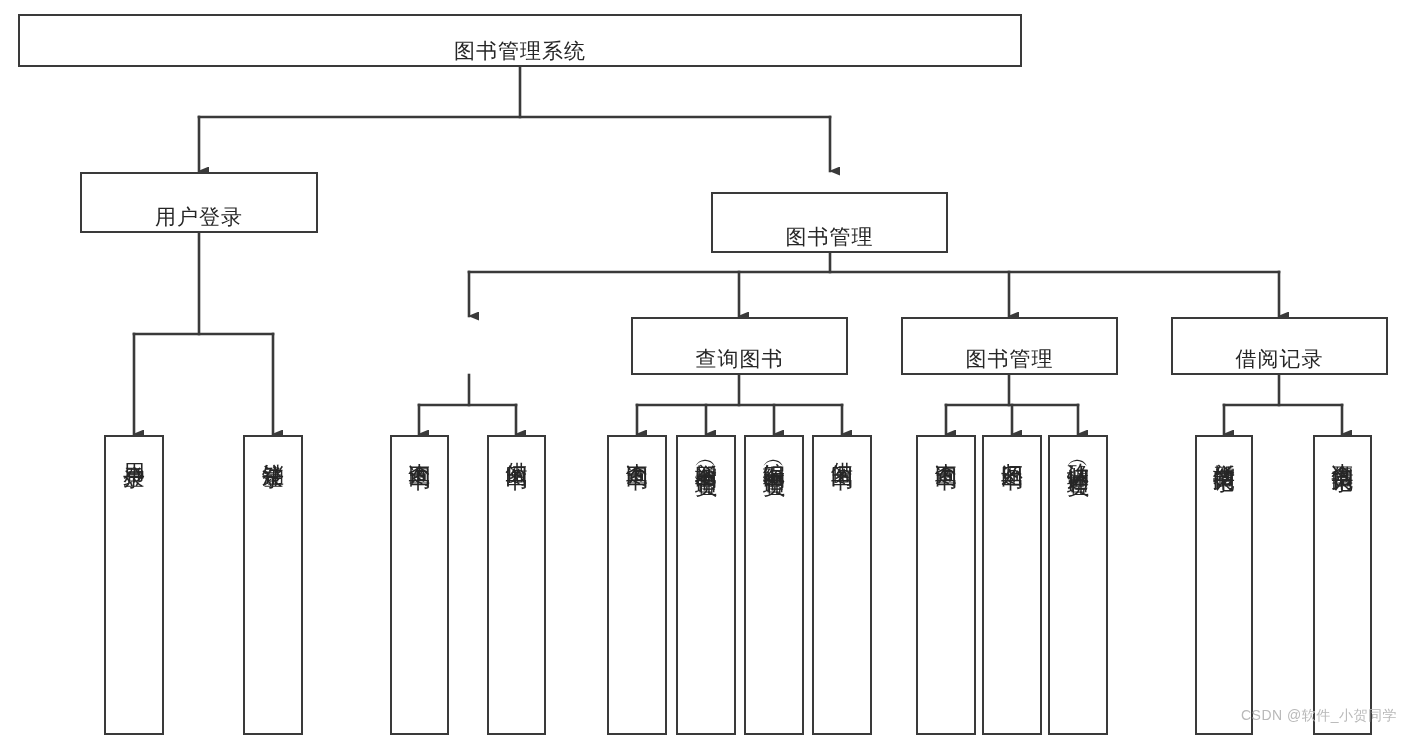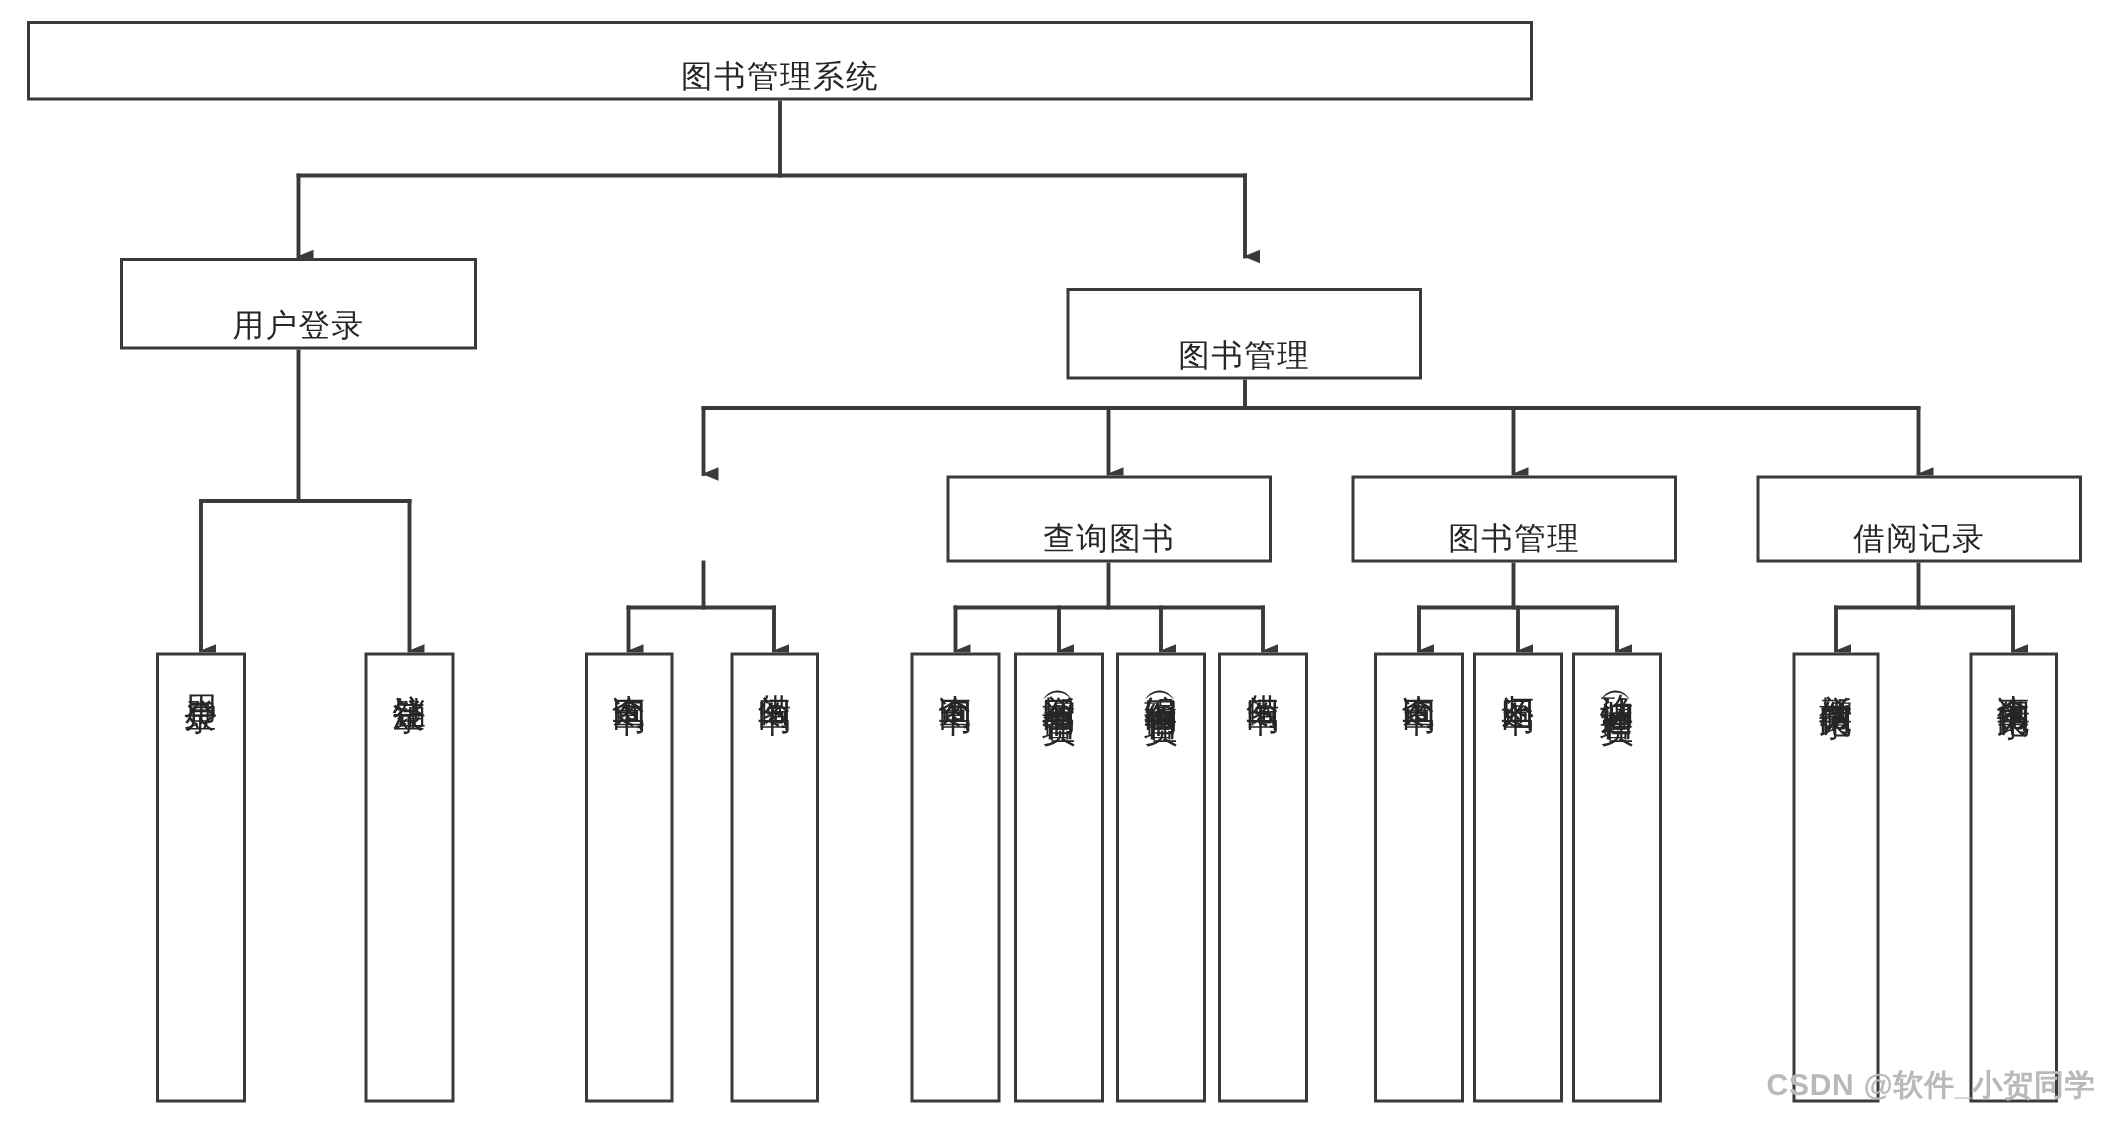--- a/index.html
+++ b/index.html
@@ -52,26 +52,25 @@
     letter-spacing: 2px;
     white-space: nowrap;
   }
   .label {
     display: block;
     color: #262626;
   }
   #watermark {
     position: absolute;
     right: 8px;
-    bottom: 10px;
-    font-size: 20px;
+    bottom: 22px;
+    font-size: 14px;
     color: #b9b9b9;
     letter-spacing: 0.5px;
     white-space: nowrap;
-    font-weight: bold;
   }
 </style>
 </head>
 <body>
 
 <div id="canvas">
 
   <svg id="connectors" viewBox="0 0 1405 747" xmlns="http://www.w3.org/2000/svg">
     <defs>
       <marker id="arrowhead" markerWidth="9" markerHeight="11" refX="4.5" refY="10" orient="auto" markerUnits="userSpaceOnUse">

